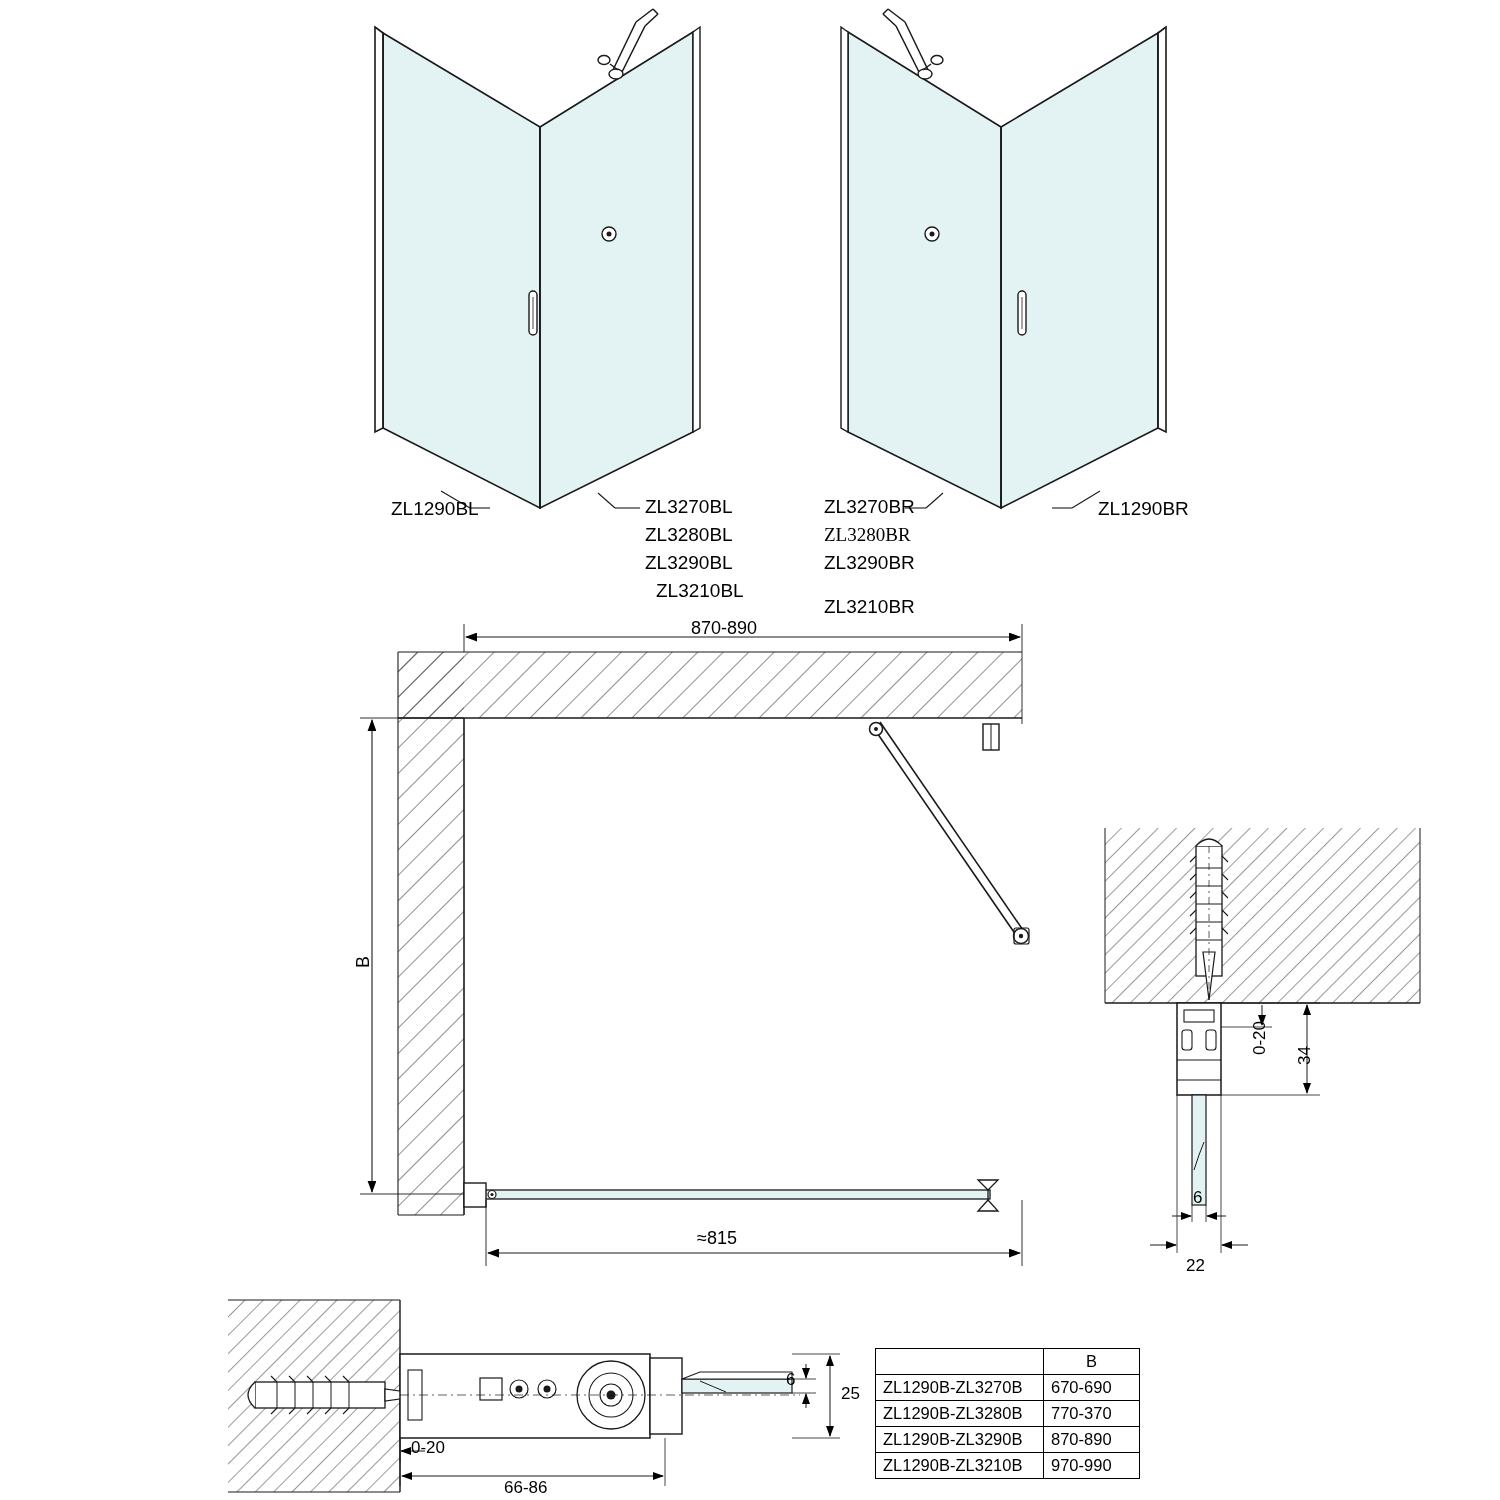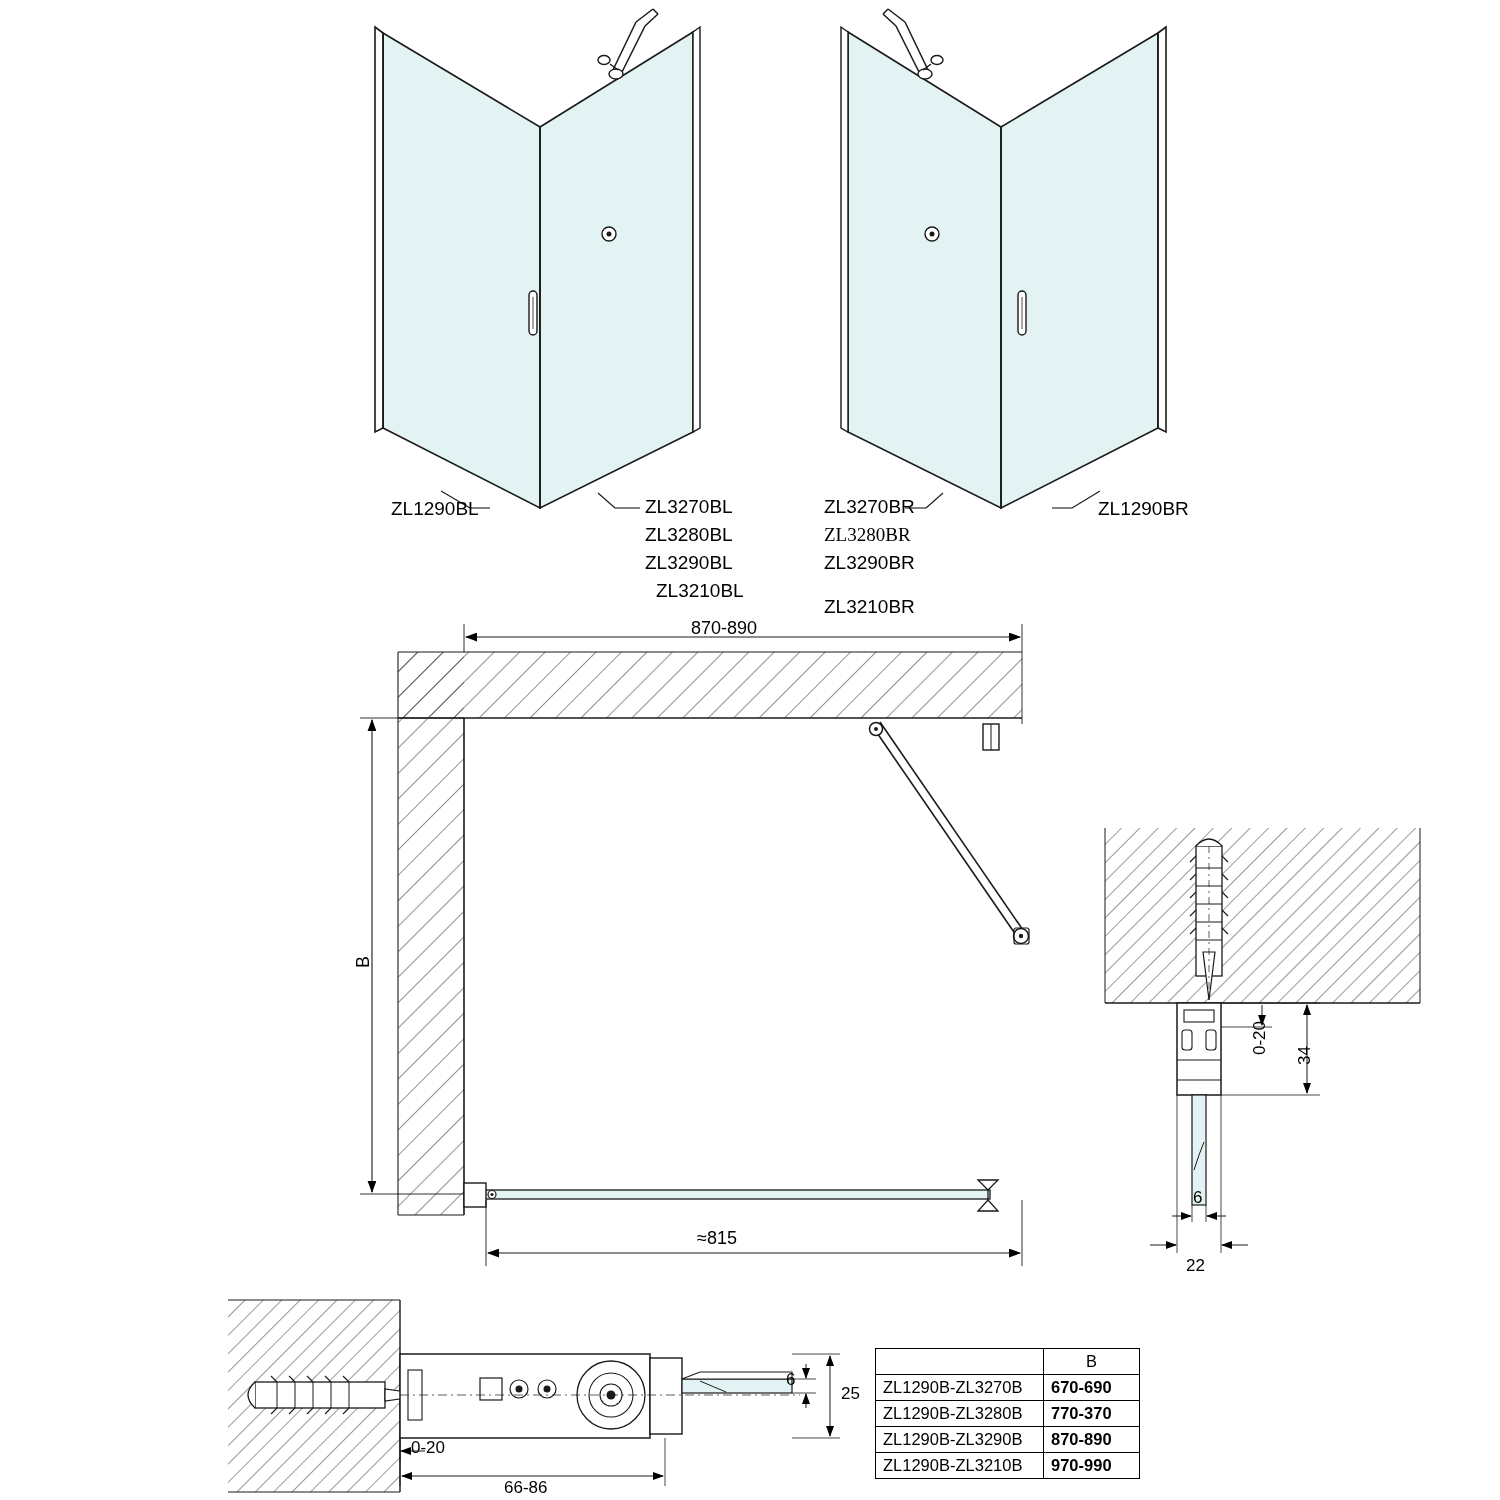--- a/index.html
+++ b/index.html
@@ -44,21 +44,21 @@
   }
   table.codes td, table.codes th {
     border: 1px solid #000;
     padding: 3px 7px;
     font-weight: normal;
     text-align: left;
     height: 19px;
     box-sizing: border-box;
   }
   table.codes th.b-head { text-align: center; font-weight: normal; }
-  table.codes td.val { text-align: left; font-weight: bold; }
+  table.codes td.val { text-align: left; font-weight: normal; }
   table.codes td.code { font-weight: normal; }
 </style>
 </head>
 <body>
 
 <div id="sheet">
 <svg width="1500" height="1500" viewBox="0 0 1500 1500">
   <defs>
     <pattern id="hatch45" width="18" height="18" patternUnits="userSpaceOnUse" patternTransform="rotate(45)">
       <line x1="0" y1="0" x2="0" y2="18" stroke="#333" stroke-width="1.1"></line>

